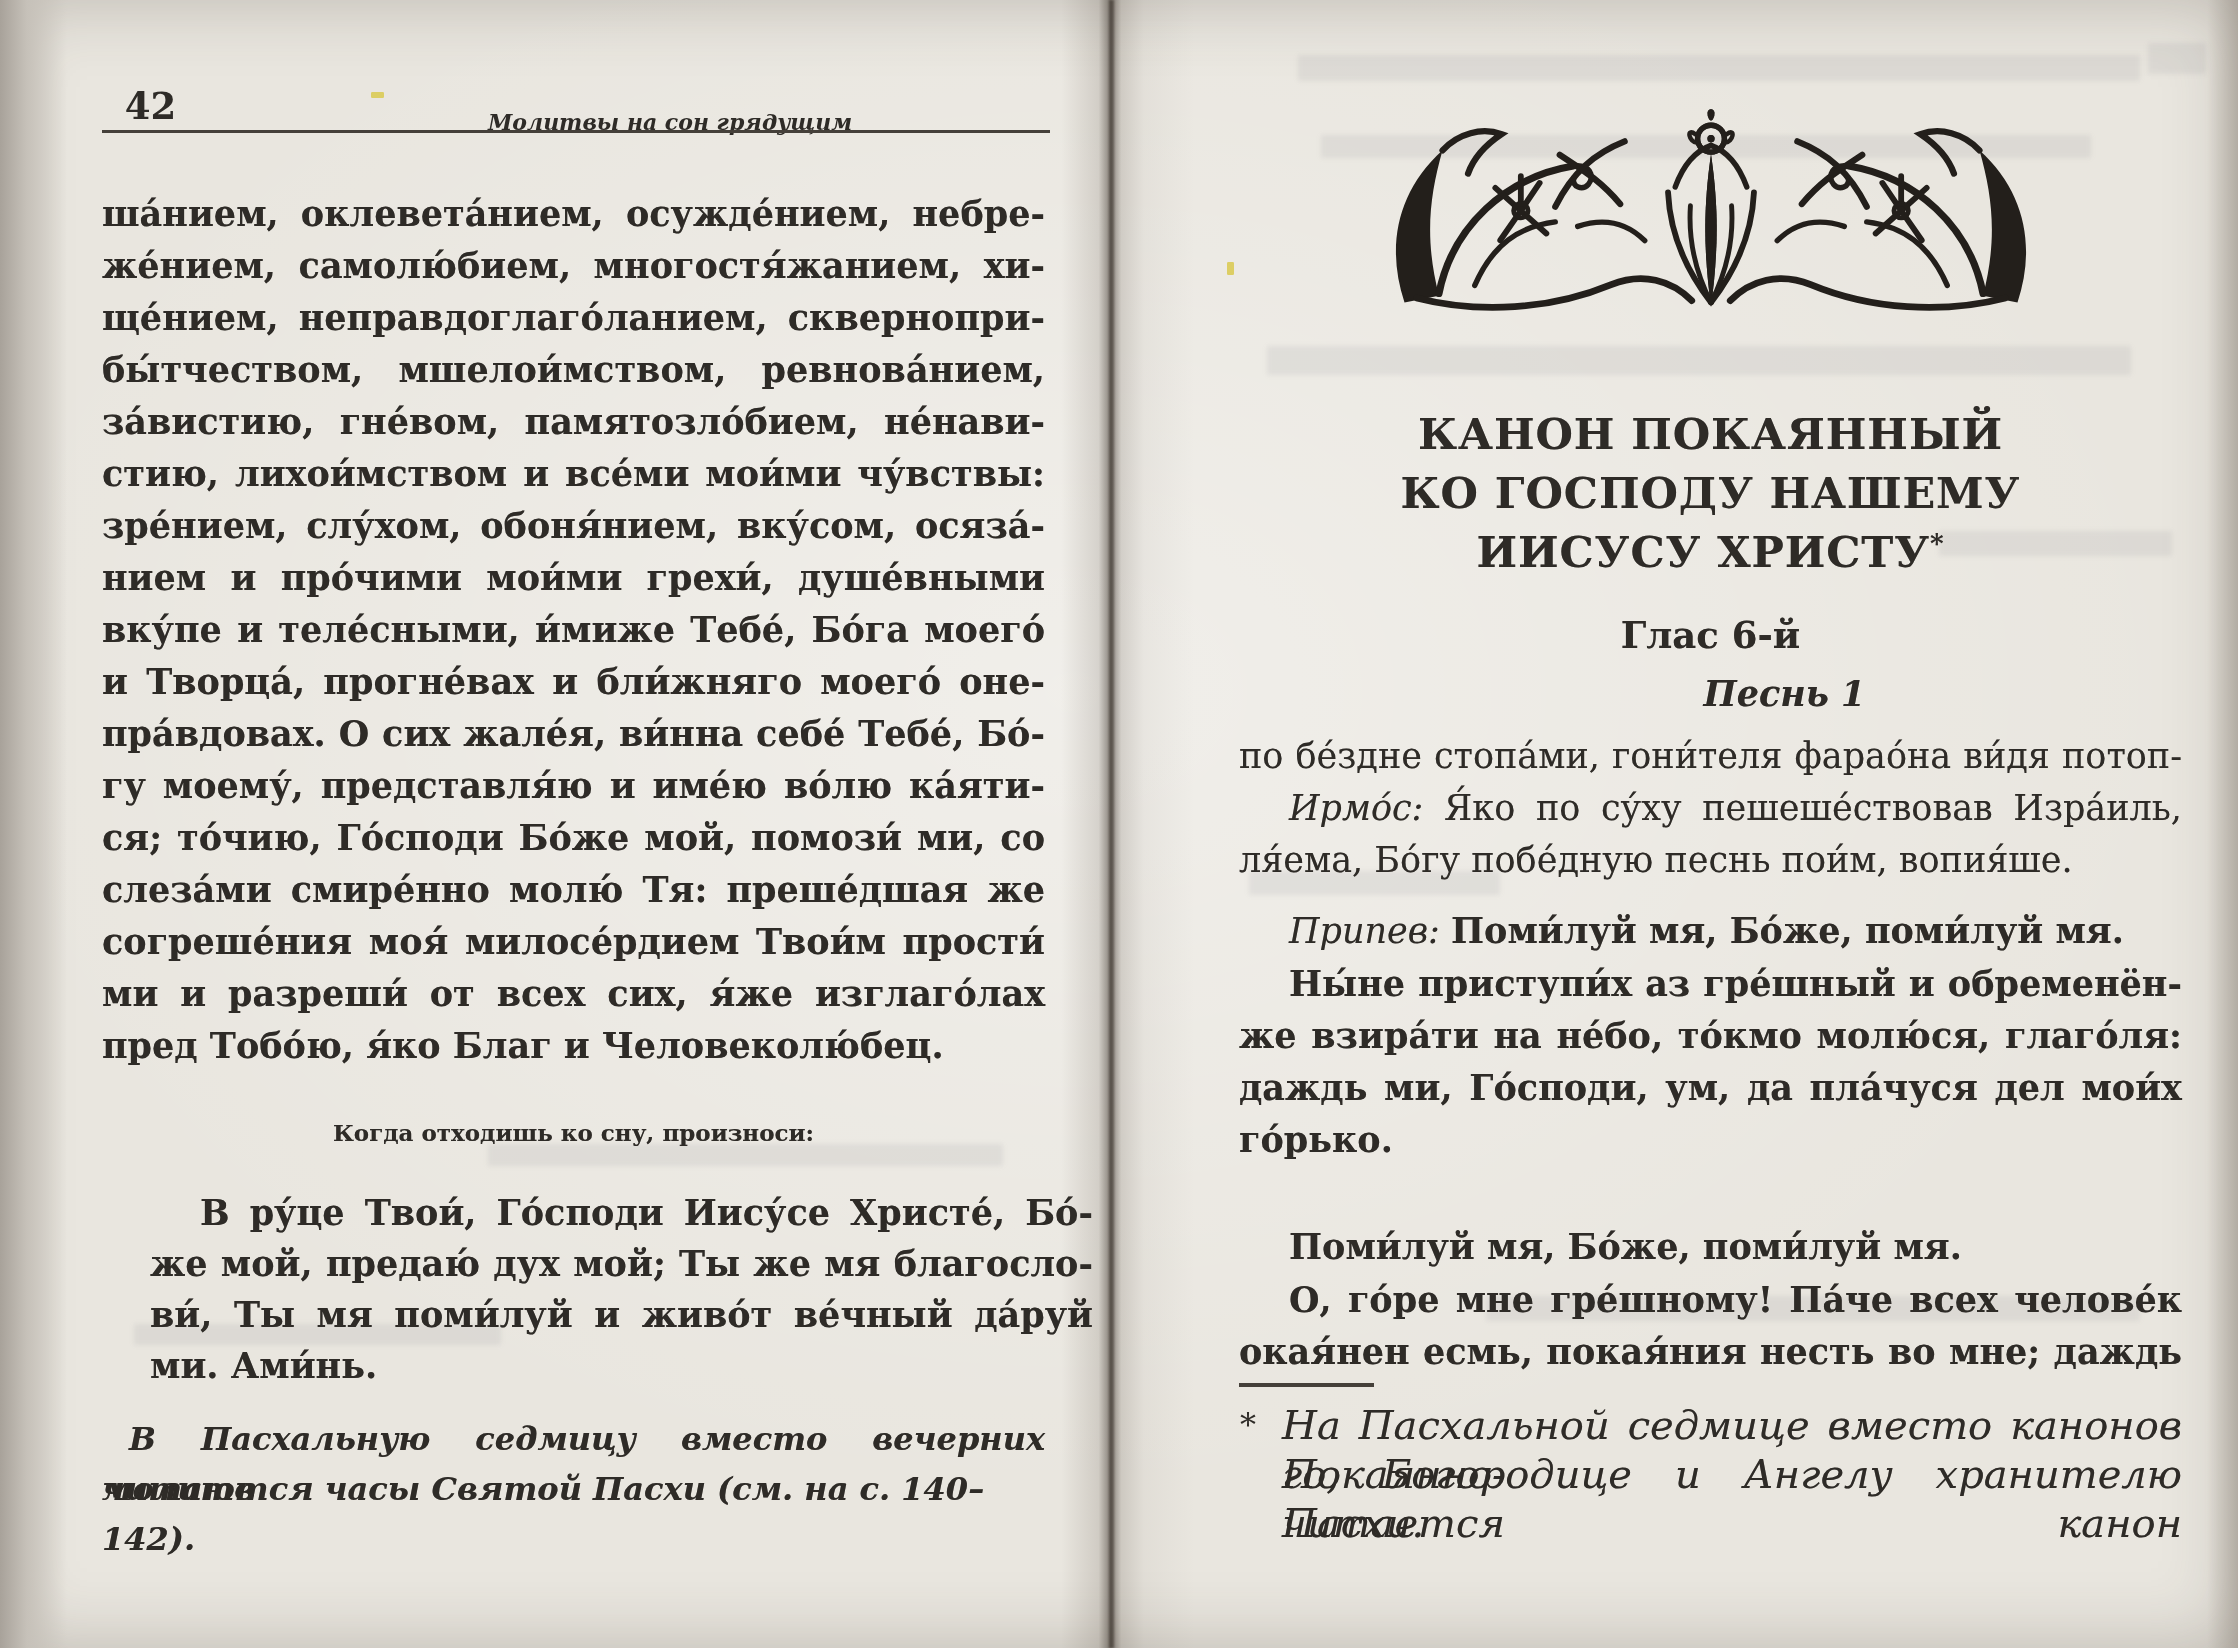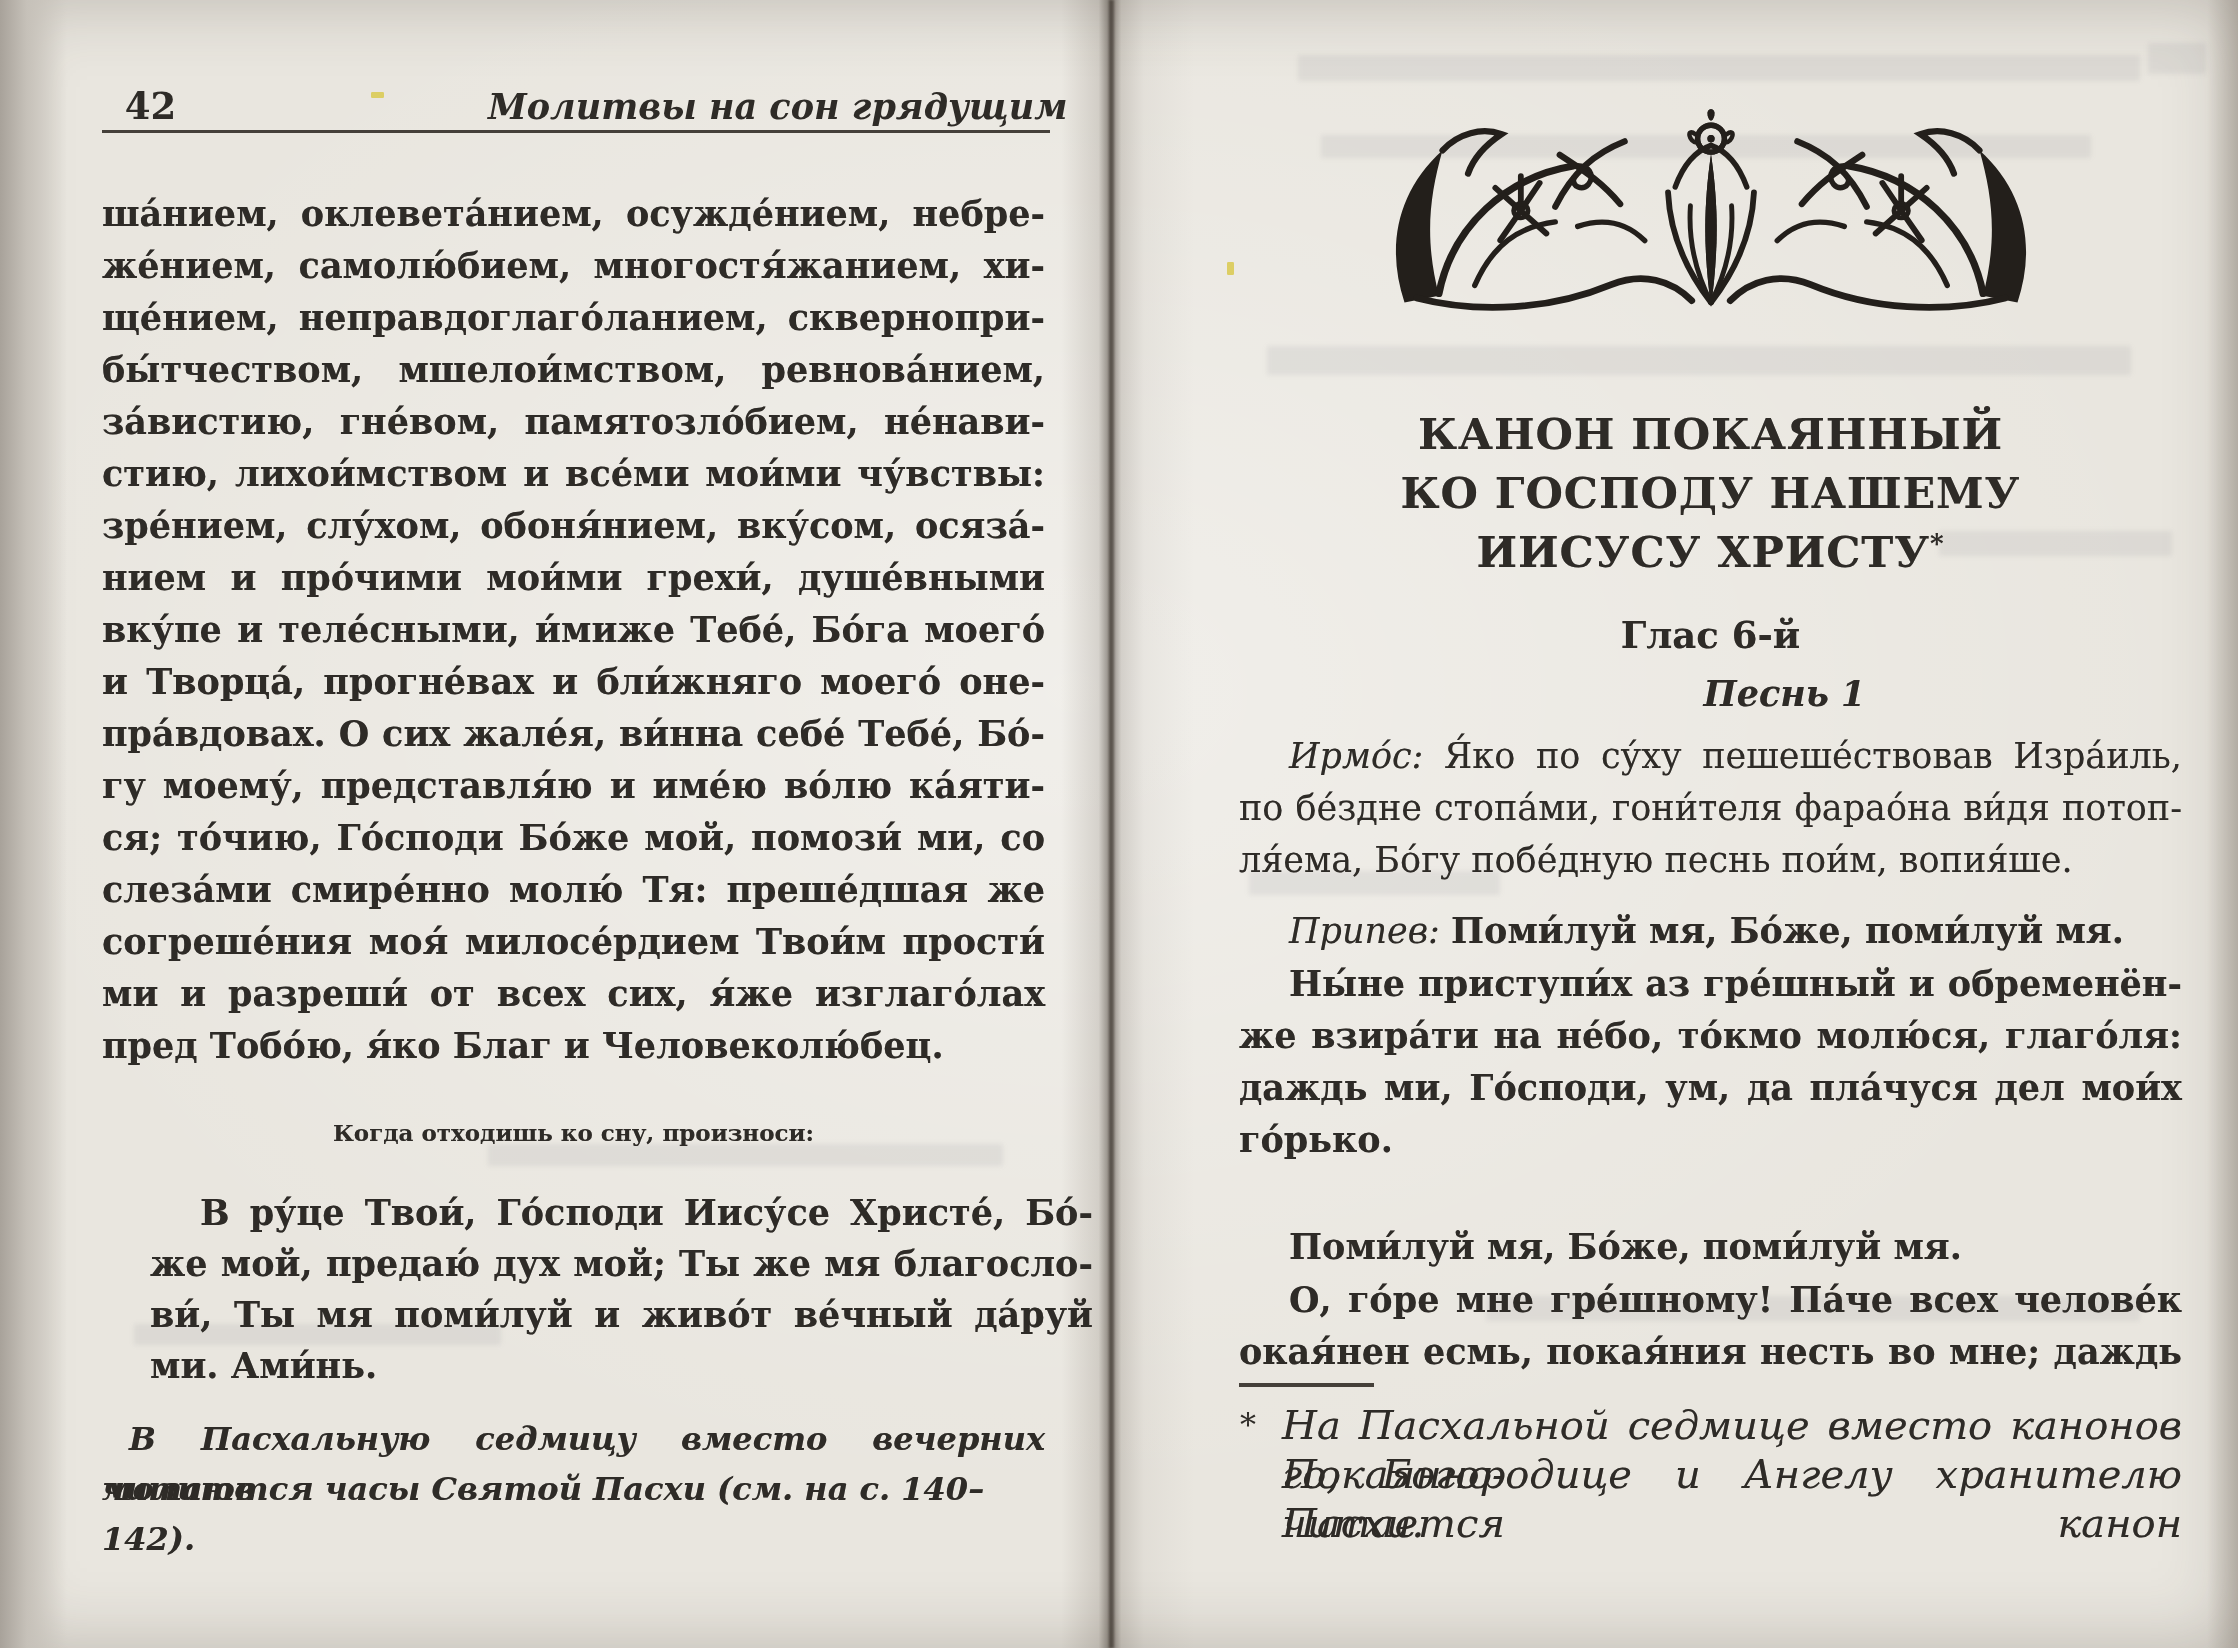--- a/index.html
+++ b/index.html
@@ -47,21 +47,21 @@
   .j{text-align:justify;text-align-last:justify;}
   .ctr{text-align:center;}
   .ind{text-indent:50px;}
   .it{font-style:italic;}
 
   .col{position:absolute;width:943px;}
 
   
   .pl-header{left:102px;top:86px;height:41px;}
   .page-num{position:absolute;left:2.7px;top:0;font-size:37px;font-weight:700;line-height:41px;margin-left:20px;}
-  .header-text{position:absolute;left:386px;top:0;font-size:35px;font-weight:700;font-style:italic;line-height:41px;white-space:nowrap;}
+  .header-text{position:absolute;left:386px;top:16px;font-size:22px;font-weight:700;font-style:italic;line-height:41px;white-space:nowrap;}
   .pl-rule{position:absolute;left:102px;top:130px;width:948px;height:3.1px;background:var(--rule);filter:blur(0.3px);}
   .pl-body{left:102px;top:188px;font-weight:700;}
   .pl-rubric{left:102px;top:1107px;}
   .pl-rubric .line{font-size:23px;font-weight:700;}
   .pl-prayer{left:102px;top:1187px;font-weight:700;margin-left:48px;}
   .pl-prayer .line{height:51px;line-height:51px;}
   .pl-note{left:102px;top:1414px;font-weight:700;font-style:italic;}
   .pl-note .line{height:50px;line-height:50px;font-size:32px;}
   .pl-note .line:first-child{text-indent:27px;}
 
@@ -195,22 +195,22 @@
 
   <div class="col pr-glas">
     <div class="line ctr">Глас 6-й</div>
   </div>
 
   <div class="col pr-pesn">
     <div class="line ctr">Песнь 1</div>
   </div>
 
   <div class="col pr-irmos">
+    <div class="line j">по бе́здне стопа́ми, гони́теля фарао́на ви́дя потоп-</div>
     <div class="line j ind"><span class="it">Ирмо́с:</span> <span>Я́ко по су́ху пешеше́ствовав Изра́иль,</span></div>
-    <div class="line j">по бе́здне стопа́ми, гони́теля фарао́на ви́дя потоп-</div>
     <div class="line">ля́ема, Бо́гу побе́дную песнь пои́м, вопия́ше.</div>
   </div>
 
   <div class="col pr-pripev">
     <div class="line ind"><span class="it">Припев:</span> <span class="bold-part">Поми́луй мя, Бо́же, поми́луй мя.</span></div>
   </div>
 
   <div class="col pr-t1">
     <div class="line j ind">Ны́не приступи́х аз гре́шный и обременён-</div>
     <div class="line j">же взира́ти на не́бо, то́кмо молю́ся, глаго́ля:</div>

